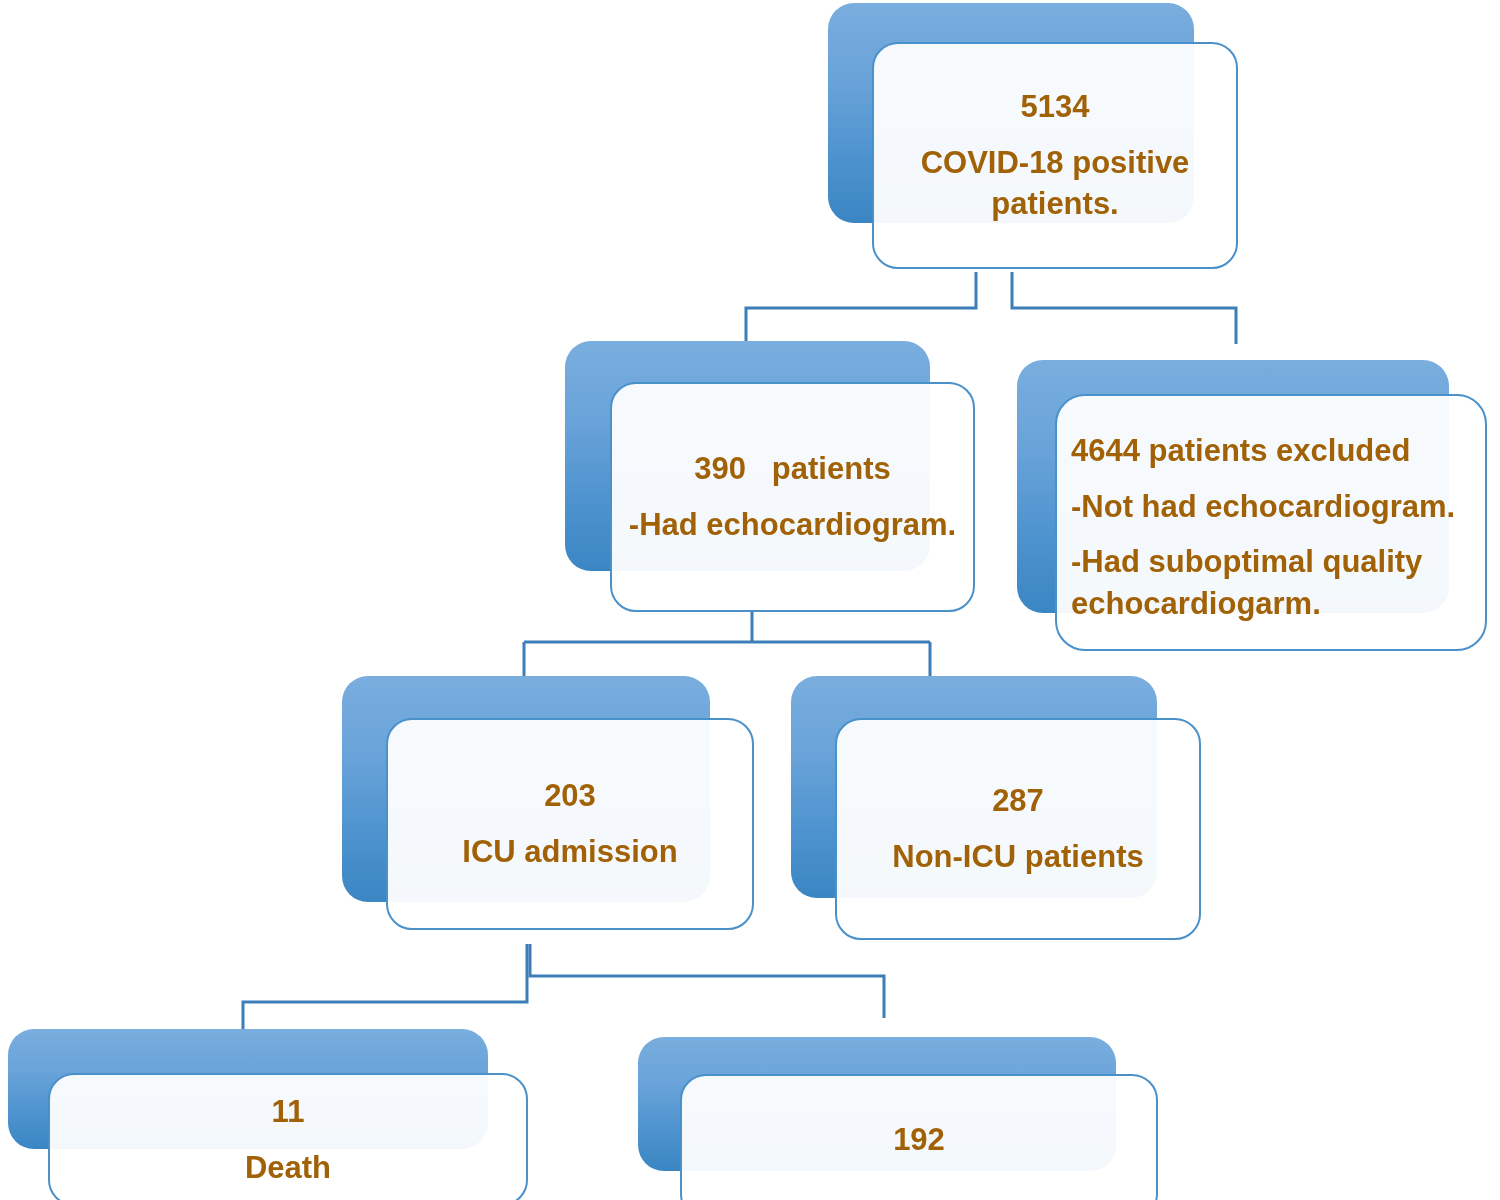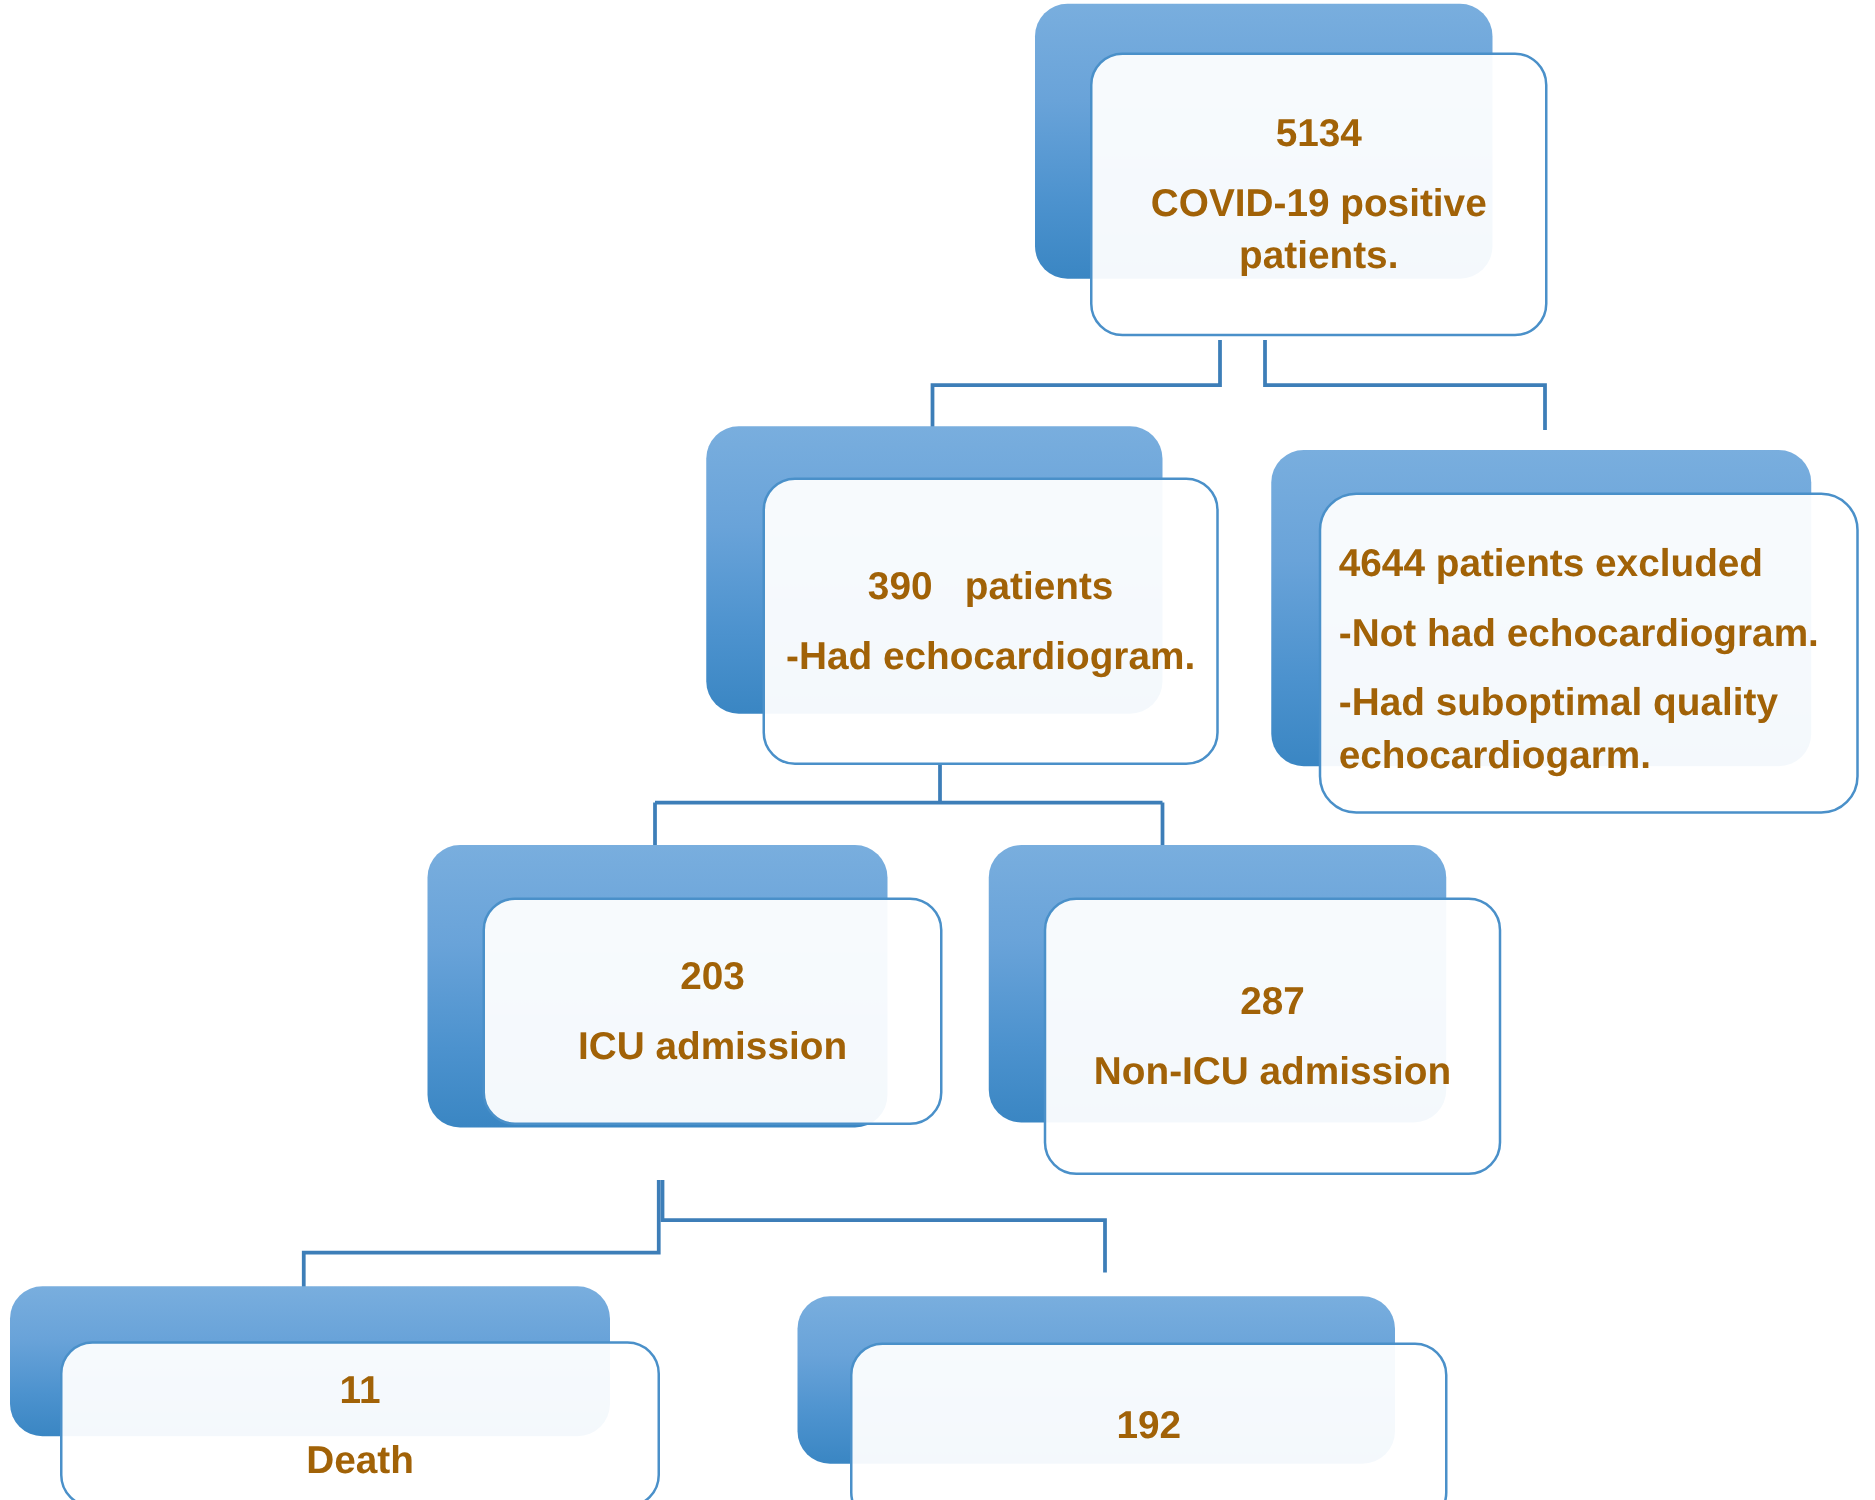--- a/index.html
+++ b/index.html
@@ -91,21 +91,21 @@
 
       <path d="M 530,944 L 530,976 L 884,976 L 884,1018"></path>
     </g>
   </svg>
 
   <div class="node align-center" style="left:828px; top:3px; width:410px; height:266px;">
     <div class="shadow-card" style="width:366px; height:220px;"></div>
     <div class="face-card" style="left:44px; top:39px; width:366px; height:227px;">
       <div class="label lbl-1">5134</div>
       <div class="line-gap"></div>
-      <div class="label lbl-1">COVID-19 positive
+      <div class="label lbl-1">COVID-18 positive
 patients.</div>
     </div>
   </div>
 
   <div class="node align-center" style="left:565px; top:341px; width:410px; height:271px;">
     <div class="shadow-card" style="width:365px; height:230px;"></div>
     <div class="face-card" style="left:45px; top:41px; width:365px; height:230px;">
       <div class="label lbl-2">390   patients</div>
       <div class="line-gap"></div>
       <div class="label lbl-2">-Had echocardiogram.</div>
@@ -119,33 +119,33 @@
       <div class="line-gap"></div>
       <div class="label lbl-3">-Not had echocardiogram.</div>
       <div class="line-gap"></div>
       <div class="label lbl-3">-Had suboptimal quality
 echocardiogarm.</div>
     </div>
   </div>
 
   <div class="node align-center" style="left:342px; top:676px; width:412px; height:268px;">
     <div class="shadow-card" style="width:368px; height:226px;"></div>
-    <div class="face-card" style="left:44px; top:42px; width:368px; height:182px;">
+    <div class="face-card" style="left:44px; top:42px; width:368px; height:212px;">
       <div class="label lbl-1">203</div>
       <div class="line-gap"></div>
       <div class="label lbl-1">ICU admission</div>
     </div>
   </div>
 
   <div class="node align-center" style="left:791px; top:676px; width:410px; height:264px;">
     <div class="shadow-card" style="width:366px; height:222px;"></div>
     <div class="face-card" style="left:44px; top:42px; width:366px; height:222px;">
       <div class="label lbl-1">287</div>
       <div class="line-gap"></div>
-      <div class="label lbl-1">Non-ICU admission</div>
+      <div class="label lbl-1">Non-ICU patients</div>
     </div>
   </div>
 
   <div class="node align-center" style="left:8px; top:1029px; width:520px; height:171px;">
     <div class="shadow-card" style="width:480px; height:120px;"></div>
     <div class="face-card" style="left:40px; top:44px; width:480px; height:133px;">
       <div class="label lbl-1">11</div>
       <div class="line-gap"></div>
       <div class="label lbl-1">Death</div>
     </div>

